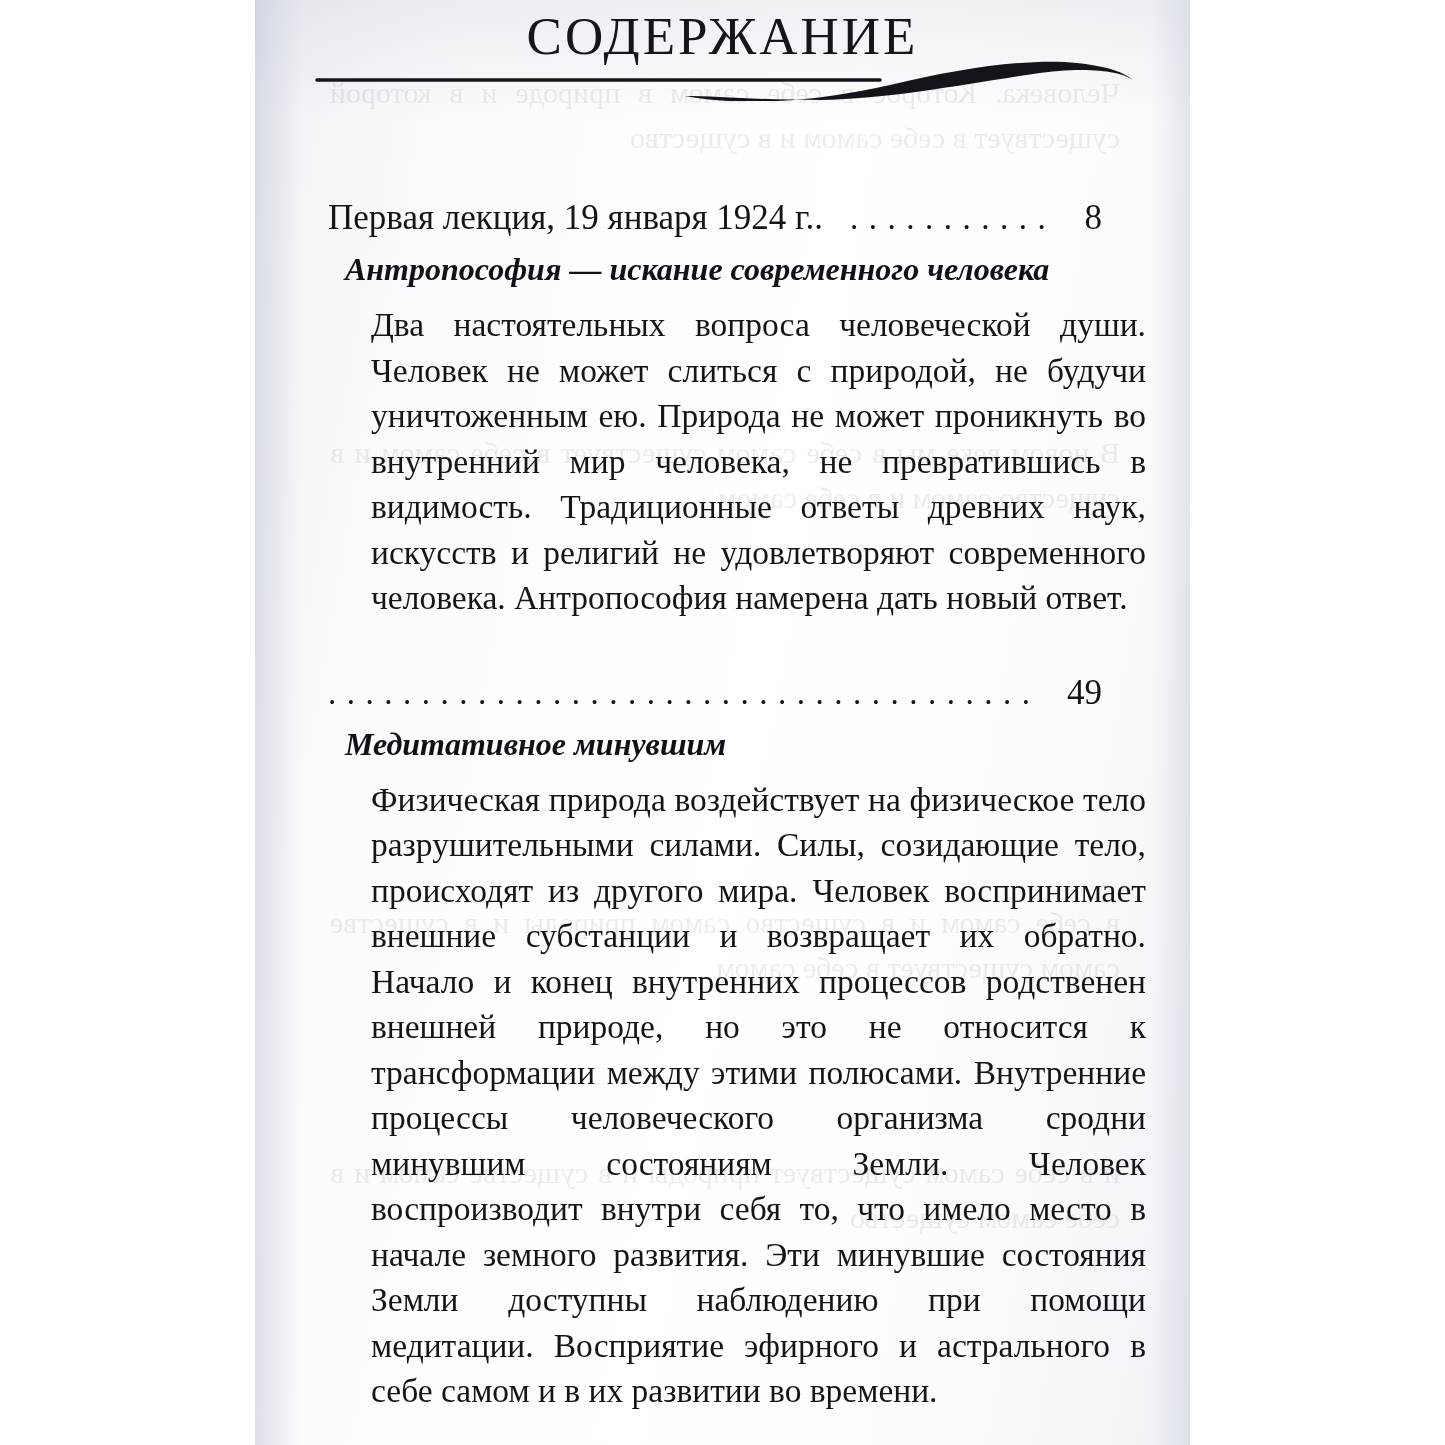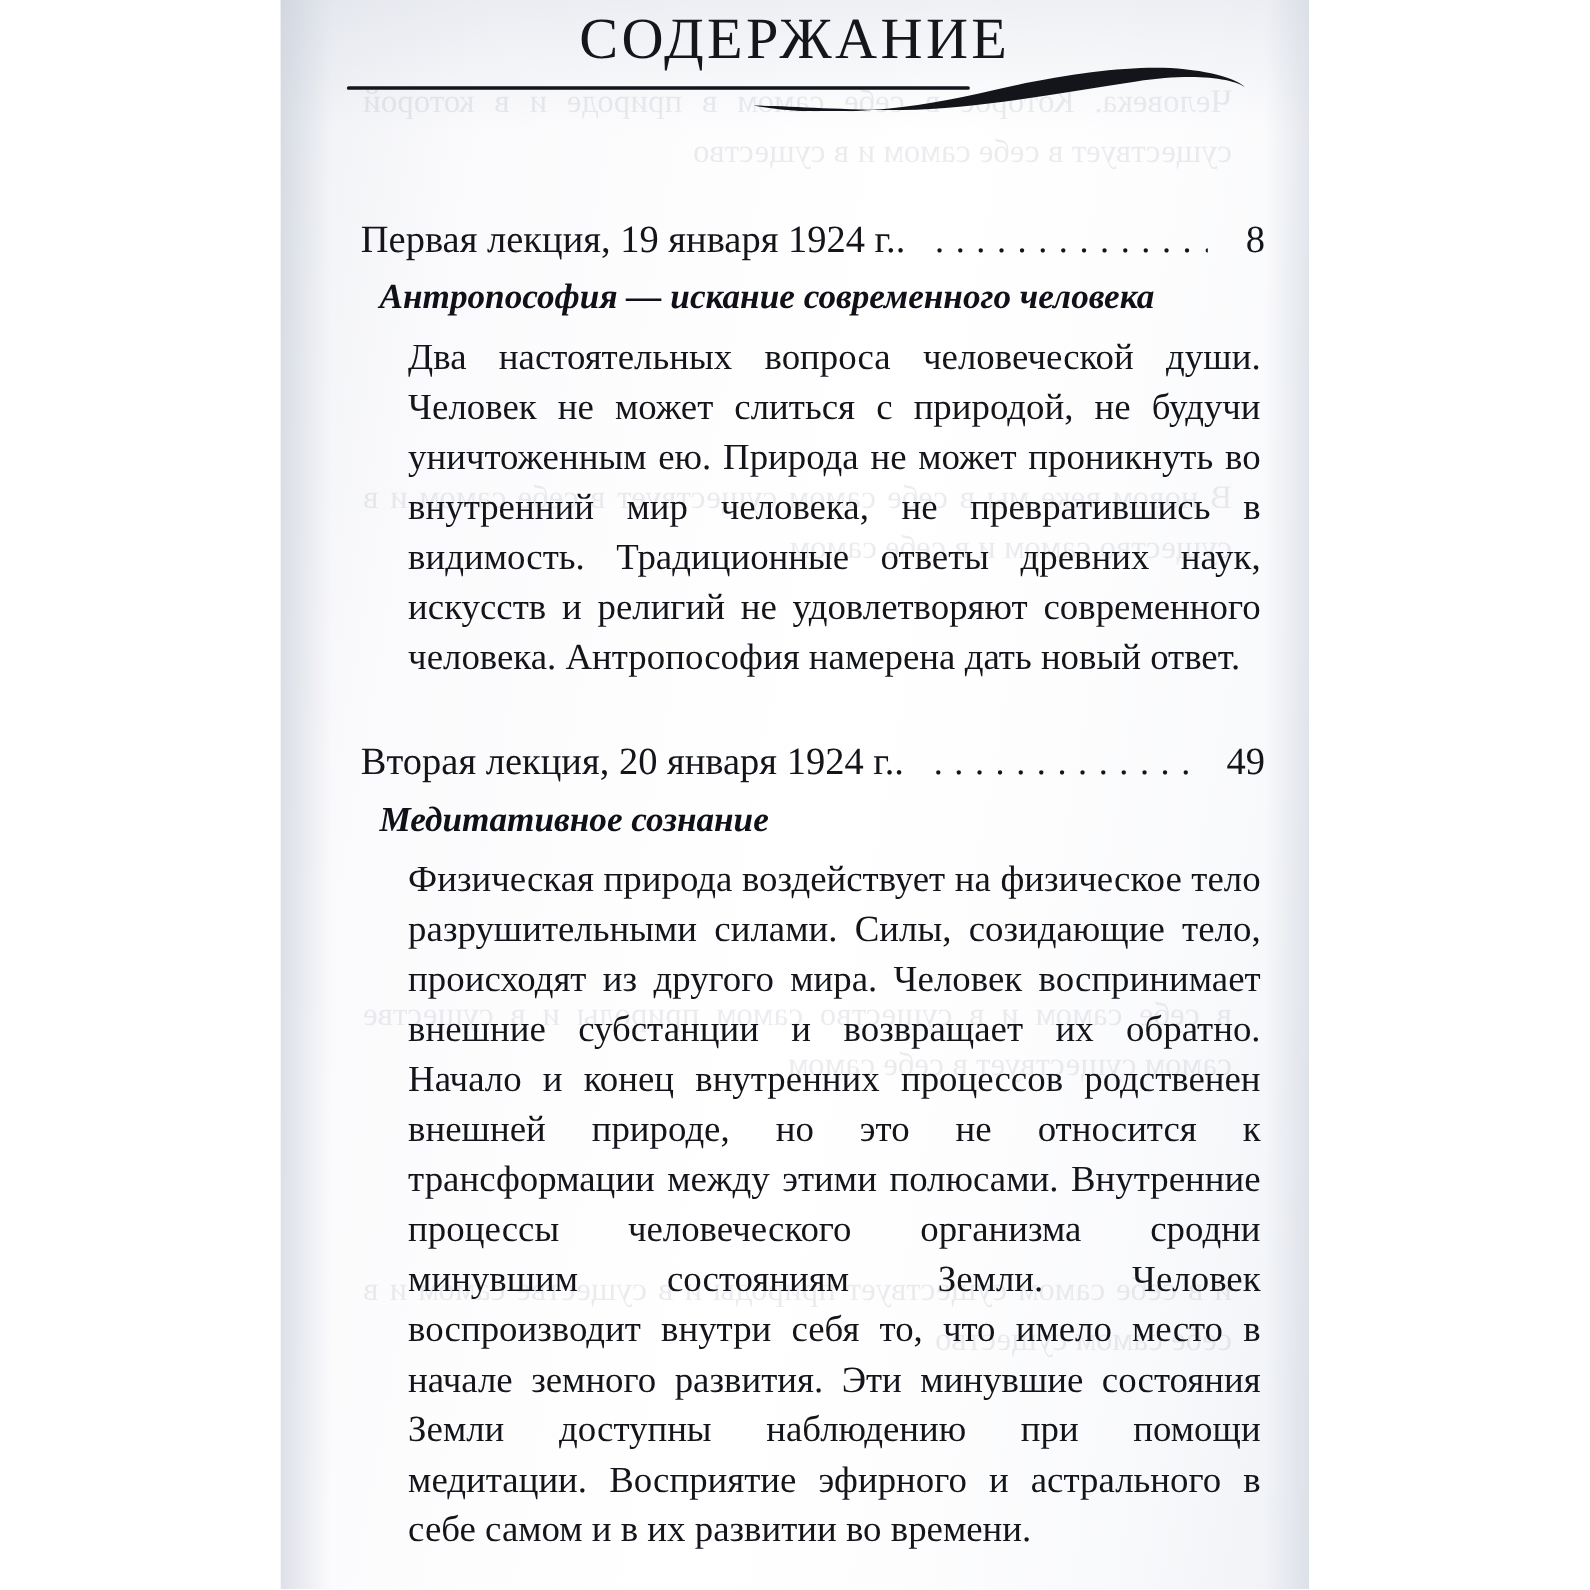--- a/index.html
+++ b/index.html
@@ -116,21 +116,21 @@
     left: 0;
     top: 198px;
     width: 935px;
   }
 
   .entry { position: relative; }
 
   .entry-line {
     display: flex;
     align-items: baseline;
-    margin: 0 40px 0 73px;
+    margin: 0 88px 0 73px;
     font-size: 35px;
     color: #14151b;
     white-space: nowrap;
     gap: 27px;
   }
   .entry-label { flex: none; }
   .entry-leader {
     flex: 1 1 auto;
     overflow: hidden;
     white-space: nowrap;
@@ -204,24 +204,23 @@
               <span class="entry-label">Первая лекция, 19 января 1924 г..</span>
               <span class="entry-leader">..........................................................</span>
               <span class="entry-page">8</span>
             </div>
             <div class="entry-subtitle">Антропософия — искание современного человека</div>
             <div class="entry-desc">Два настоятельных вопроса человеческой души. Человек не может слиться с природой, не будучи уничтоженным ею. Природа не может проникнуть во внутренний мир человека, не превратившись в видимость. Традиционные ответы древних наук, искусств и религий не удовлетворяют современного человека. Антропософия намерена дать новый ответ.</div>
           </div>
           <div class="gap-after-first"></div>
           <div class="entry">
             <div class="entry-line">
-              <span class="entry-label">Вторая лекция, 20 января 1924 г..</span>
               <span class="entry-leader">..........................................................</span>
               <span class="entry-page">49</span>
             </div>
-            <div class="entry-subtitle">Медитативное сознание</div>
+            <div class="entry-subtitle">Медитативное минувшим</div>
             <div class="entry-desc">Физическая природа воздействует на физическое тело разрушительными силами. Силы, созидающие тело, происходят из другого мира. Человек воспринимает внешние субстанции и возвращает их обратно. Начало и конец внутренних процессов родственен внешней природе, но это не относится к трансформации между этими полюсами. Внутренние процессы человеческого организма сродни минувшим состояниям Земли. Человек воспроизводит внутри себя то, что имело место в начале земного развития. Эти минувшие состояния Земли доступны наблюдению при помощи медитации. Восприятие эфирного и астрального в себе самом и в их развитии во времени.</div>
           </div>
         </div>
 
     </div>
   </div>
 </div>
 
 </body></html>

